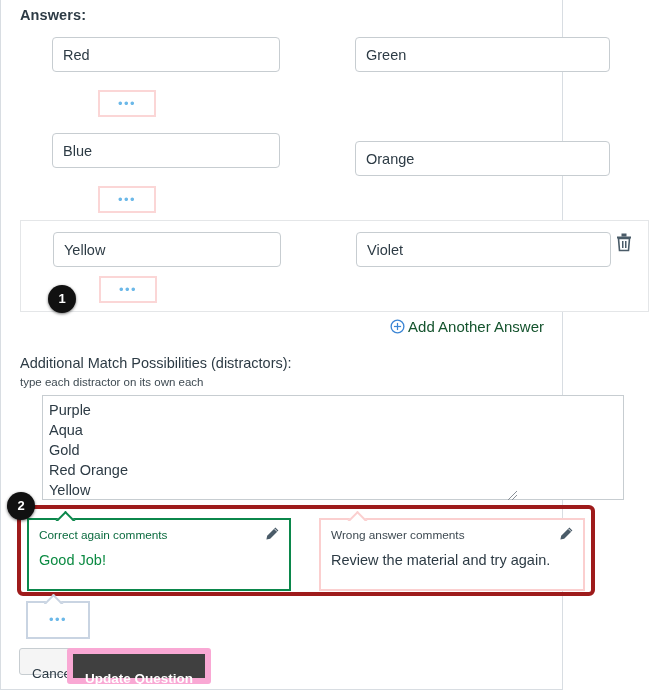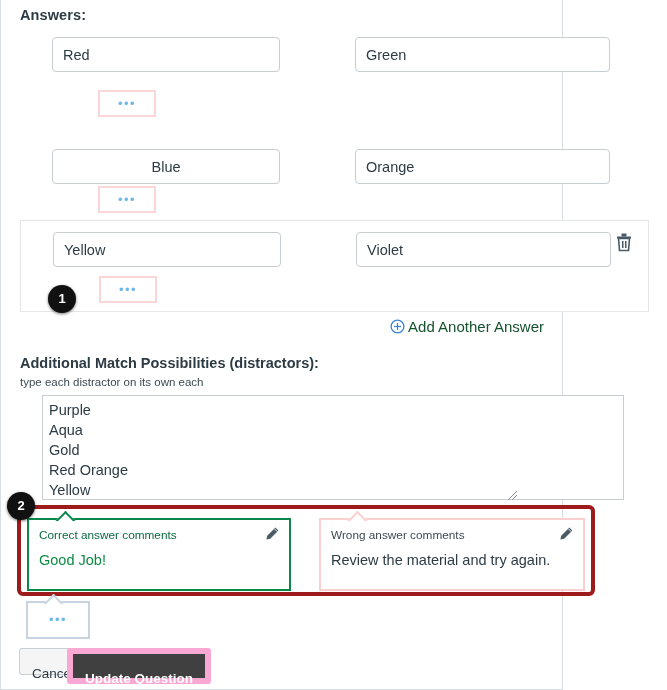--- a/index.html
+++ b/index.html
@@ -124,21 +124,21 @@
     display: inline-block;
     vertical-align: -2px;
     margin-right: 3px;
   }
 
   
   .distractor-label {
     position: absolute;
     left: 19px; top: 355px;
     font-size: 14.5px;
-    font-weight: bold;
+    font-weight: normal;
     color: #2d3b45;
   }
   .distractor-sub {
     position: absolute;
     left: 19px; top: 376px;
     font-size: 11.5px;
     color: #3e4a52;
   }
   .distractor-area {
     position: absolute;
@@ -272,22 +272,22 @@
 
   <div class="answer-row" style="top:37px;height:90px;">
     <input class="ans-input left" style="top: 0px;" value="Red">
     <input class="ans-input right" style="top: 0px;" value="Green">
     <div class="cmt-stub" style="left:78px;top:53px;">
       <span class="dots">•••</span>
     </div>
   </div>
 
   <div class="answer-row" style="top:133px;height:90px;">
-    <input class="ans-input left" style="top: 16px; text-align: center;" value="Blue">
-    <input class="ans-input right" style="top: 16px;" value="Orange">
+    <input class="ans-input left" style="top: 0px;" value="Blue">
+    <input class="ans-input right" style="top: 8px;" value="Orange">
     <div class="cmt-stub" style="left:78px;top:53px;">
       <span class="dots">•••</span>
     </div>
   </div>
 
   <div class="answer-row bordered" style="top:220px;height:92px;">
     <input class="ans-input left" style="top: 11px;" value="Yellow">
     <input class="ans-input right" style="top: 11px;" value="Violet">
 
     <div class="trash-btn" style="top:10px;">
@@ -330,21 +330,21 @@
       <line x1="10" y1="5" x2="5" y2="10" stroke="#8a9198" stroke-width="1"></line>
     </svg>
   </div>
 
   <div class="red-highlight"></div>
 
   <div class="marker" style="left:6px;top:492px;">2</div>
 
   <div class="cmt-box correct" style="left:26px;top:518px;width:264px;">
     <span class="notch"></span>
-    <span class="cmt-title">Correct answer comments</span>
+    <span class="cmt-title">Correct again comments</span>
     <span class="pencil-btn">
       <svg viewBox="0 0 16 16" width="16" height="16" aria-hidden="true">
         <path d="M11.4 1.6 l3 3 -8.2 8.2 -3.8 0.8 0.8 -3.8 z" fill="#4a5b68"></path>
         <path d="M10.3 2.7 l3 3" stroke="#fff" stroke-width="0.9"></path>
       </svg>
     </span>
     <span class="cmt-text">Good Job!</span>
   </div>
 
   <div class="cmt-box wrong" style="left:318px;top:518px;width:266px;">

